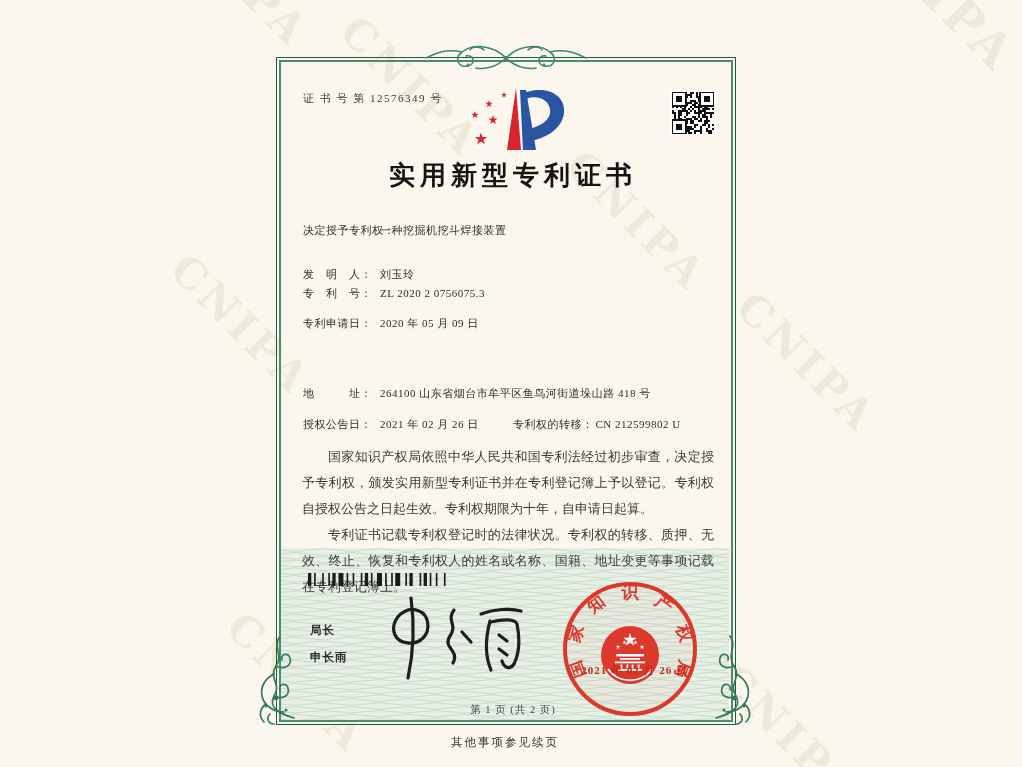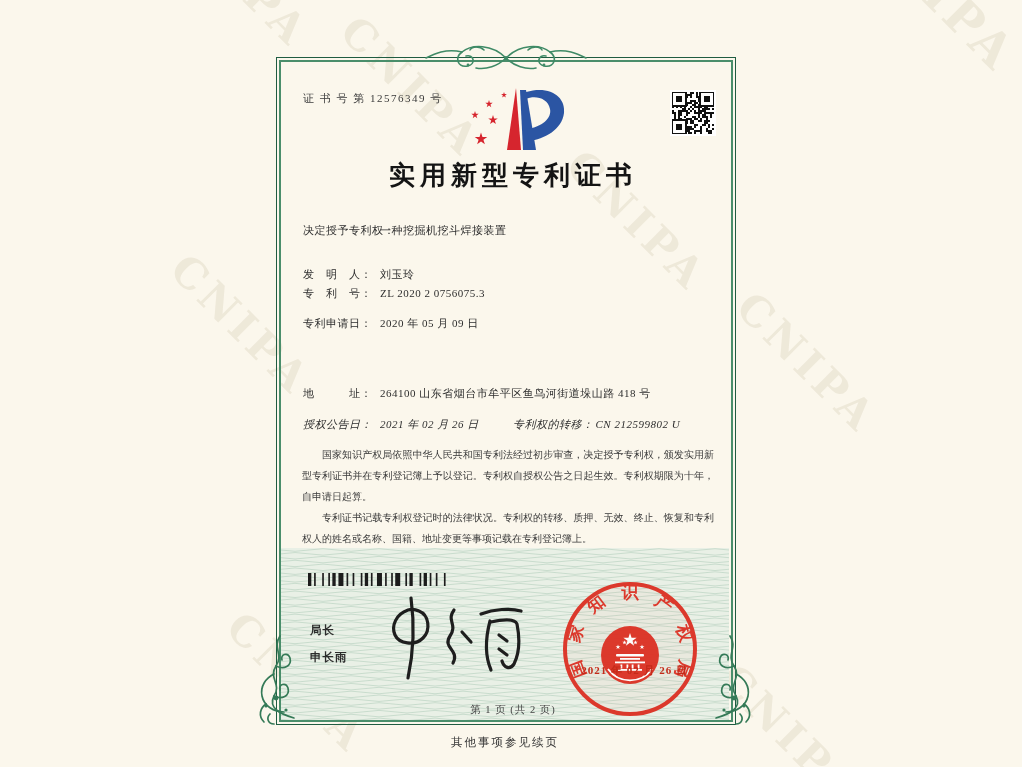--- a/index.html
+++ b/index.html
@@ -35,21 +35,21 @@
   .qr{left:670px;top:90px;width:46px;height:46px;background:#fff;padding:2px;box-sizing:border-box;}
   .title{
     left:276px;top:158px;width:458px;text-align:center;
     font-size:26px;font-weight:bold;letter-spacing:5px;color:#141414;padding-left:8px;
   }
   .frow{left:303px;width:420px;font-size:11px;letter-spacing:0.5px;white-space:nowrap;color:#2e2e2e;}
   .flabel{display:inline-block;width:77px;}
   .fvalue{color:#2e2e2e;}
   .grant2{position:absolute;left:210px;top:0;white-space:nowrap;}
   .grant2 .flabel{width:auto;margin-right:2px;}
-  .paras{left:302px;top:444px;width:412px;font-size:10px;line-height:21px;color:#3a3a3a;text-align:justify;}
+  .paras{left:302px;top:444px;width:412px;font-size:13px;line-height:26px;color:#3a3a3a;text-align:justify;}
   .paras p{margin:0;text-indent:2em;}
   .barcode{left:308px;top:573px;width:142px;height:13px;}
   .officer{left:310px;top:617px;font-family:Liberation Serif, serif;
     font-size:11.5px;font-weight:600;line-height:27px;color:#2c2c2c;letter-spacing:1px;}
   .signature{left:378px;top:590px;z-index:6;}
   .seal{left:558px;top:577px;z-index:6;opacity:0.95;}
   .seal-date{left:552px;top:663px;width:165px;text-align:center;z-index:7;
     font-size:11px;letter-spacing:1px;color:#c42b1a;font-weight:600;}
   .page-num{left:276px;top:703px;width:458px;text-align:center;font-size:10.5px;color:#444;letter-spacing:1px;padding-left:8px;}
   .note{left:276px;top:735px;width:458px;text-align:center;font-size:11.5px;color:#383838;letter-spacing:2px;}
@@ -349,21 +349,21 @@
   </div>
   <div class="abs frow" style="top:286px;">
     <span class="flabel">专　利　号：</span><span class="fvalue">ZL 2020 2 0756075.3</span>
   </div>
   <div class="abs frow" style="top:316px;">
     <span class="flabel">专利申请日：</span><span class="fvalue">2020 年 05 月 09 日</span>
   </div>
   <div class="abs frow" style="top:386px;">
     <span class="flabel">地　　　址：</span><span class="fvalue">264100 山东省烟台市牟平区鱼鸟河街道垛山路 418 号</span>
   </div>
-  <div class="abs frow" style="top:417px;font-style:italic;">
+  <div class="abs frow" style="top:417px;">
     <span class="flabel">授权公告日：</span><span class="fvalue">2021 年 02 月 26 日</span>
     <span class="grant2">
       <span class="flabel">专利权的转移：</span><span class="fvalue">CN 212599802 U</span>
     </span>
   </div>
 
   <div class="abs paras">
     <p>国家知识产权局依照中华人民共和国专利法经过初步审查，决定授予专利权，颁发实用新型专利证书并在专利登记簿上予以登记。专利权自授权公告之日起生效。专利权期限为十年，自申请日起算。</p>
     <p>专利证书记载专利权登记时的法律状况。专利权的转移、质押、无效、终止、恢复和专利权人的姓名或名称、国籍、地址变更等事项记载在专利登记簿上。</p>
   </div>

